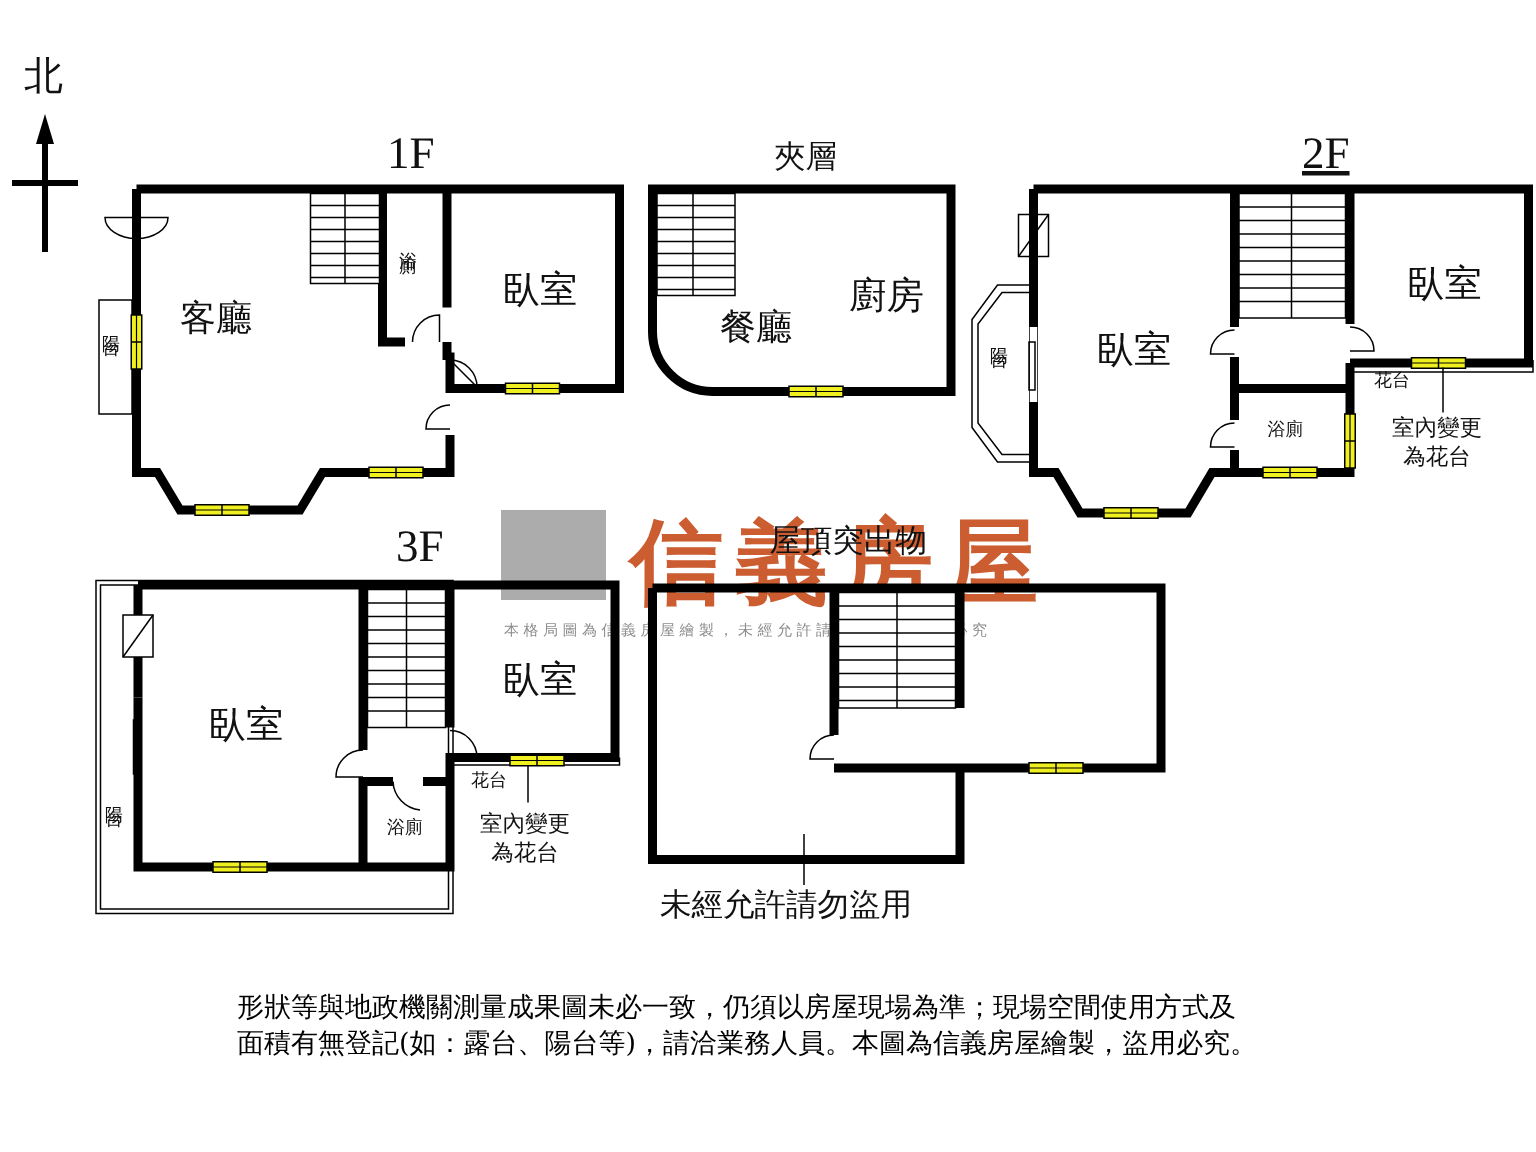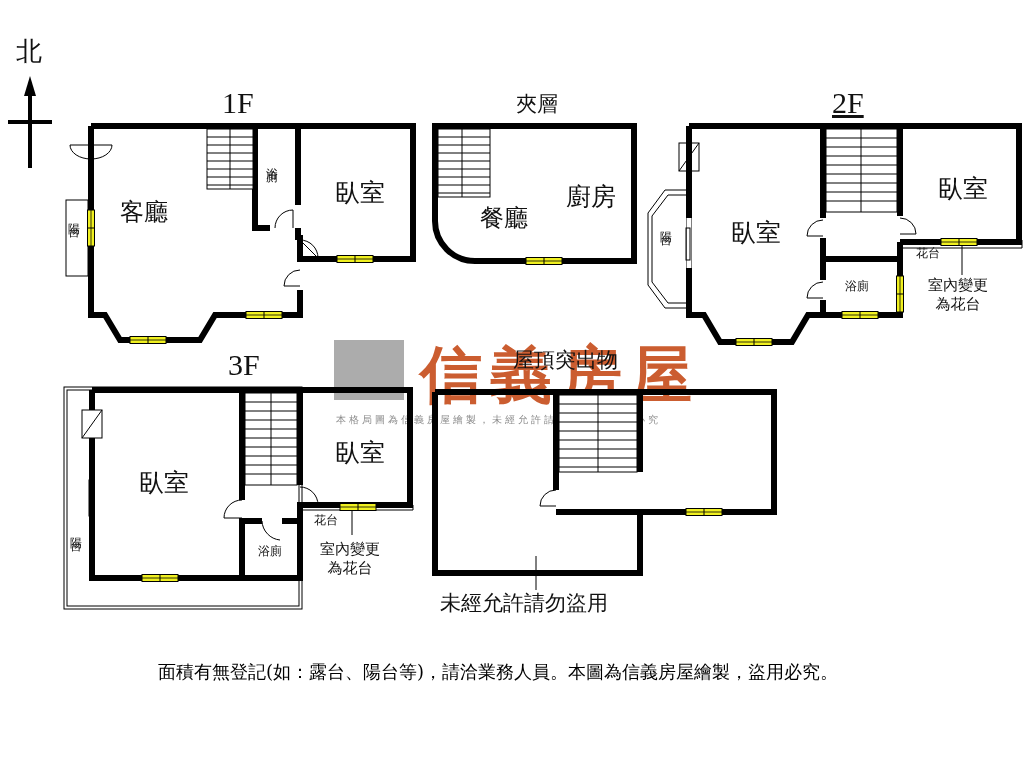--- a/index.html
+++ b/index.html
@@ -1,20 +1,20 @@
 <!DOCTYPE html>
 <html><head>
 <meta charset="utf-8">
 <style>
   html, body { margin:0; padding:0; background:#ffffff; }
   body { width:1024px; height:768px; position:relative; overflow:hidden;
          font-family: "DejaVu Serif", "Liberation Serif", serif; color:#000; }
   svg.plan { position:absolute; left:0; top:0; }
   .lbl { position:absolute; white-space:nowrap; line-height:1; color:#111; }
-  .floor { font-size:30px; font-family:"Liberation Serif", serif; }
+  .floor { font-size:30px; font-family:"Liberation Serif", serif;margin-left:36px; }
   .room-lg { font-size:24px; }
   .room-md { font-size:25px;text-align:right; }
   .room-sm { font-size:12px; }
   .vert { writing-mode: vertical-rl; letter-spacing:2px; }
   .note { font-size:15px; text-align:center; line-height:1.25; }
   .foot { position:absolute; left:158px; top:660px; font-size:18px; line-height:24px; white-space:nowrap; }
   .wm-big { position:absolute; left:420px; top:333px; font-size:62px; color:#c2410c; opacity:0.85;
             font-family:Liberation Mono, monospace; letter-spacing:8px; font-weight:bold; }
   .wm-small { position:absolute; left:336px; top:413px; font-size:10px; color:#8c8c8c; letter-spacing:3px;
               font-family:"DejaVu Sans", sans-serif; }
@@ -229,14 +229,15 @@
 <div class="lbl room-sm" style="left:314px;top:514px;">花台</div>
 <div class="lbl note" style="left:320px;top:540px;">
   <div>室內變更</div>
   <div>為花台</div>
 </div>
 
 <div class="lbl" style="left:513px;top:350px;font-size:21px;">屋頂突出物</div>
 <div class="lbl" style="left:440px;top:593px;font-size:21px;">未經允許請勿盜用</div>
 
 <div class="foot">
+  <div>形狀等與地政機關測量成果圖未必一致，仍須以房屋現場為準；現場空間使用方式及</div>
   <div>面積有無登記(如：露台、陽台等)，請洽業務人員。本圖為信義房屋繪製，盜用必究。</div>
 </div>
 
 </body></html>

